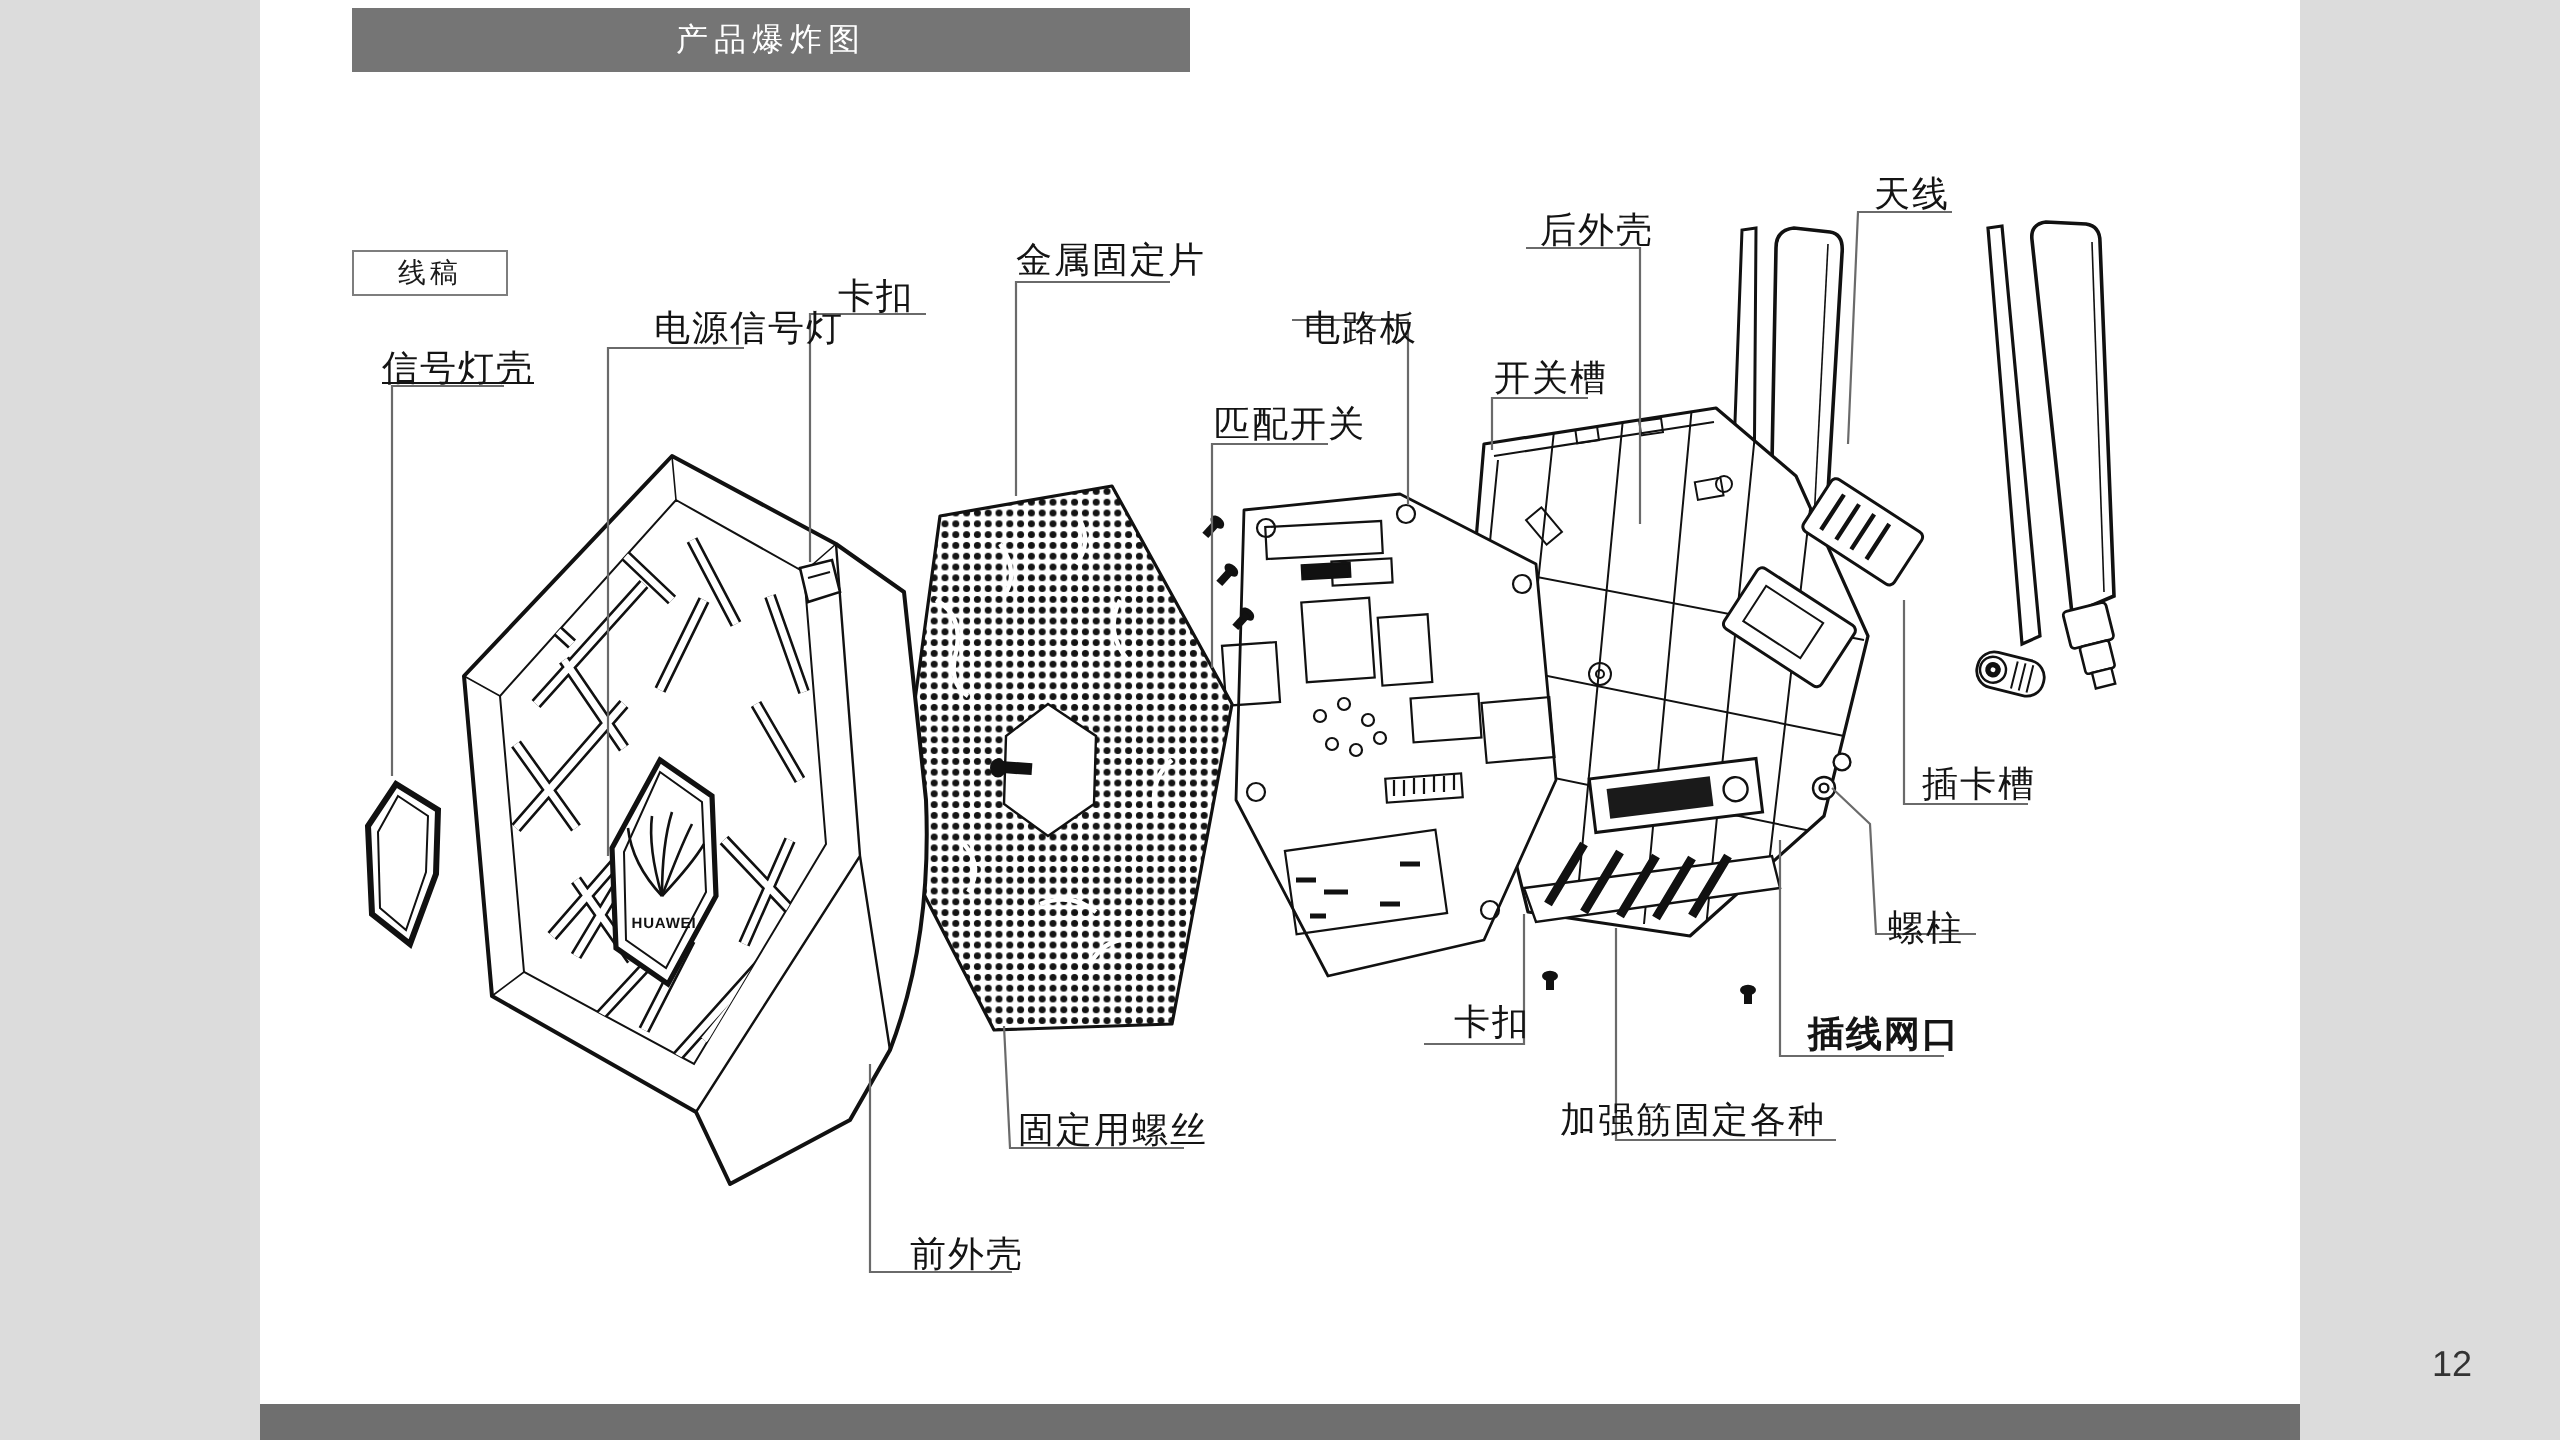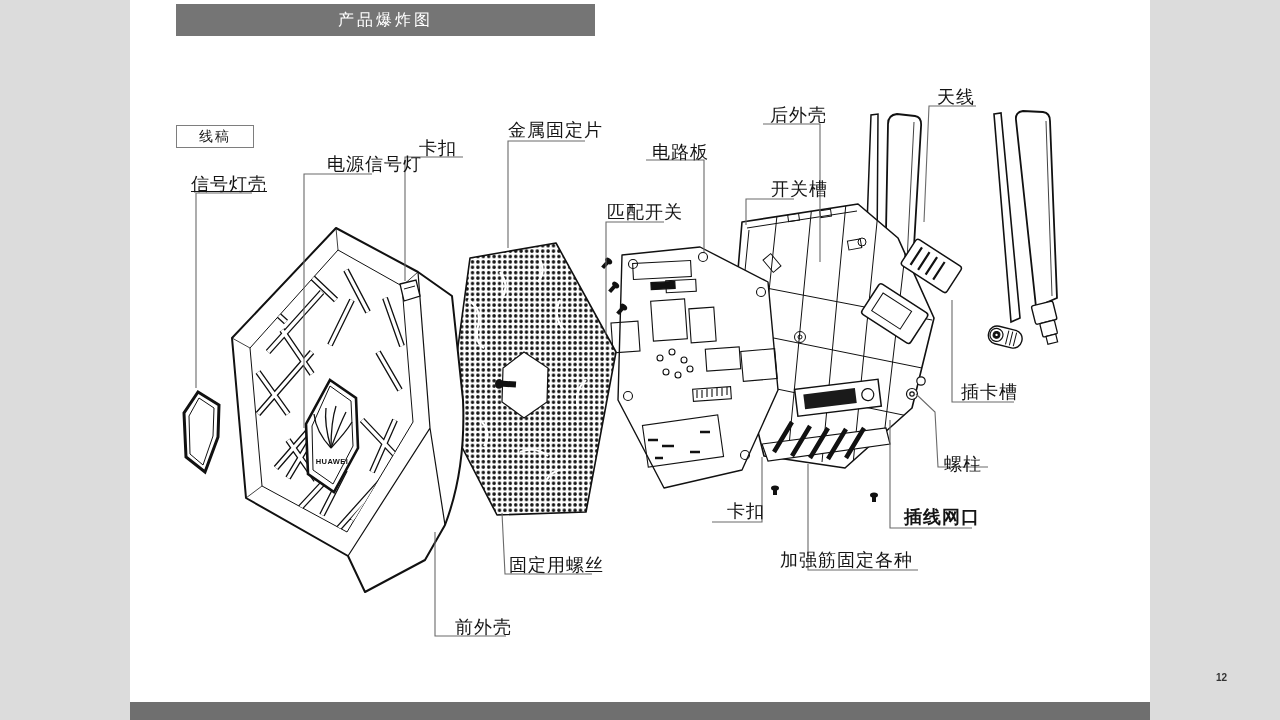--- a/index.html
+++ b/index.html
@@ -13,21 +13,21 @@
   .title-bar{
     position:absolute;left:176px;top:4px;width:419px;height:32px;background:#757575;
     color:#ffffff;font-size:16px;letter-spacing:3px;display:flex;align-items:center;justify-content:center;
     z-index:3;font-weight:500;
   }
   .tag-box{
     position:absolute;left:176px;top:85px;width:76px;height:21px;background:#ffffff;border:1px solid #7e7e7e;
     color:#1a1a1a;font-size:14px;letter-spacing:2px;display:flex;align-items:center;justify-content:center;z-index:3;margin-top:40px;
   }
   .bottom-bar{position:absolute;left:130px;top:702px;width:1020px;height:18px;background:#6f6f6f;z-index:3;}
-  .page-number{position:absolute;left:1216px;top:672px;width:36px;font-size:10px;color:#333;z-index:3;text-align:left;font-weight:bold;}
+  .page-number{position:absolute;left:1216px;top:672px;width:36px;font-size:18px;color:#333;z-index:3;text-align:left;}
   .lbl{
     position:absolute;z-index:4;font-size:18px;font-weight:500;color:#141414;
     white-space:nowrap;line-height:16px;letter-spacing:1px;
   }
 </style>
 </head>
 <body>
 
 <div class="canvas"></div>
 
@@ -258,24 +258,24 @@
 <div class="tag-box">
   <span>线稿</span>
 </div>
 <div class="bottom-bar"></div>
 <div class="page-number">12</div>
 
 <div class="lbl" style="left:191px;top:176px;text-decoration:underline;">信号灯壳</div>
 <div class="lbl" style="left:300px;top:156px;margin-left:27px;">电源信号灯</div>
 <div class="lbl" style="left:419px;top:140px;">卡扣</div>
 <div class="lbl" style="left:508px;top:122px;">金属固定片</div>
-<div class="lbl" style="left:652px;top:144px;">电路板</div>
+<div class="lbl" style="left:652px;top:156px;">电路板</div>
 <div class="lbl" style="left:607px;top:204px;">匹配开关</div>
 <div class="lbl" style="left:770px;top:107px;">后外壳</div>
-<div class="lbl" style="left:771px;top:181px;text-align:center;">开关槽</div>
+<div class="lbl" style="left:747px;top:181px;text-align:center;">开关槽</div>
 <div class="lbl" style="left:937px;top:89px;">天线</div>
 <div class="lbl" style="left:961px;top:384px;">插卡槽</div>
 <div class="lbl" style="left:944px;top:456px;">螺柱</div>
 <div class="lbl" style="left:727px;top:503px;">卡扣</div>
 <div class="lbl" style="left:904px;top:509px;font-weight:bold;">插线网口</div>
 <div class="lbl" style="left:780px;top:552px;">加强筋固定各种</div>
 <div class="lbl" style="left:509px;top:557px;">固定用螺丝</div>
 <div class="lbl" style="left:455px;top:619px;">前外壳</div>
 
 </body></html>

